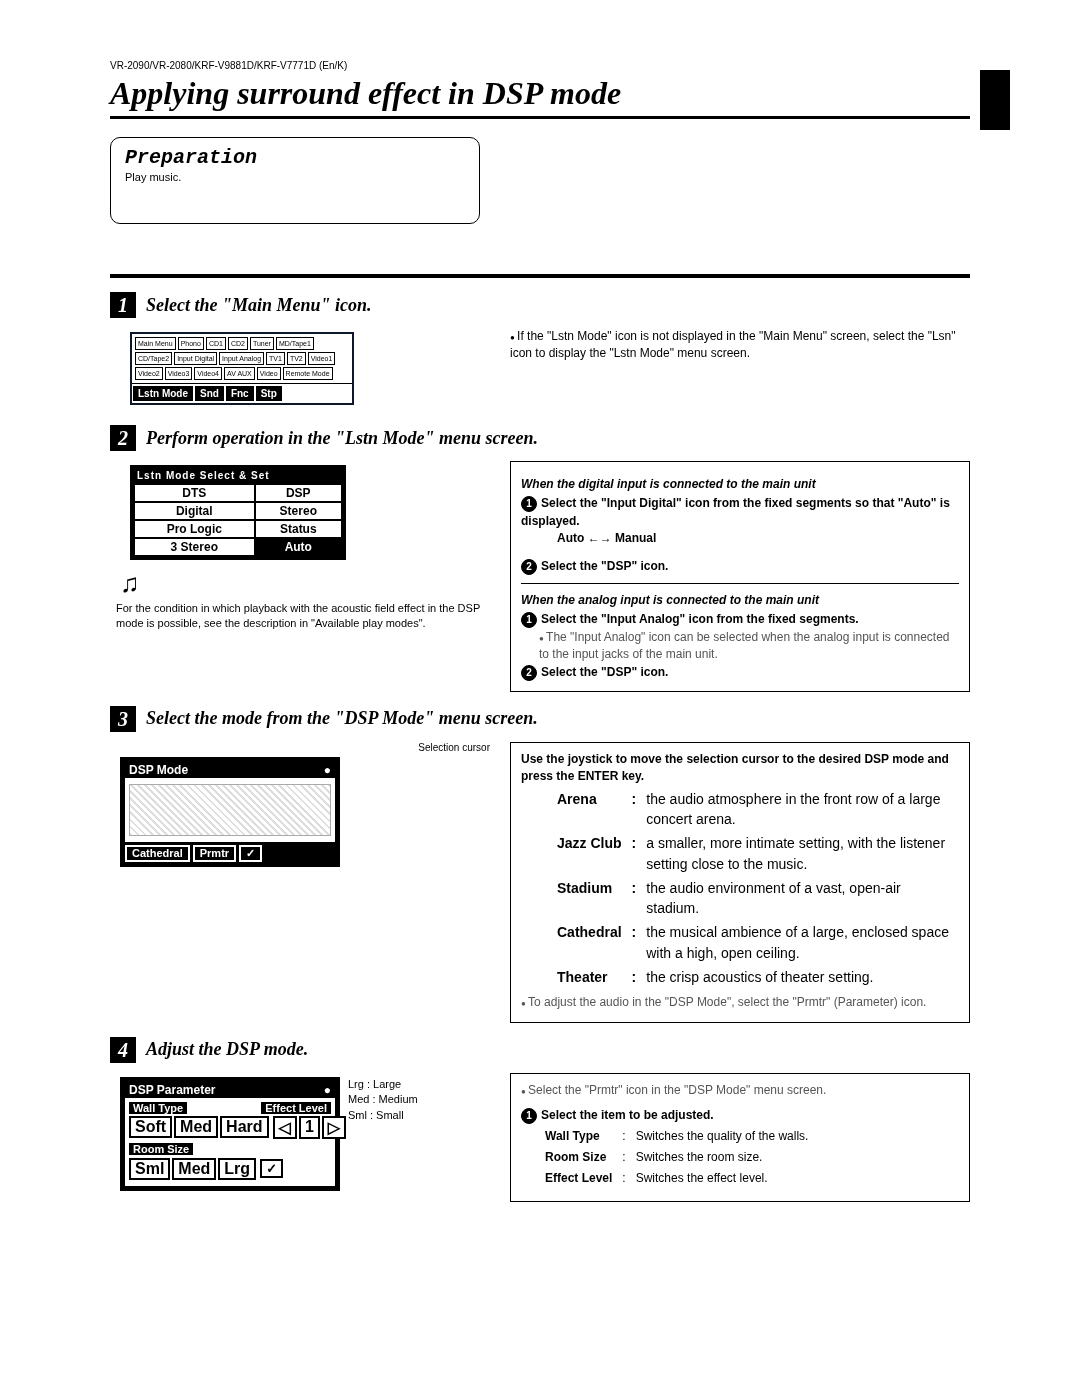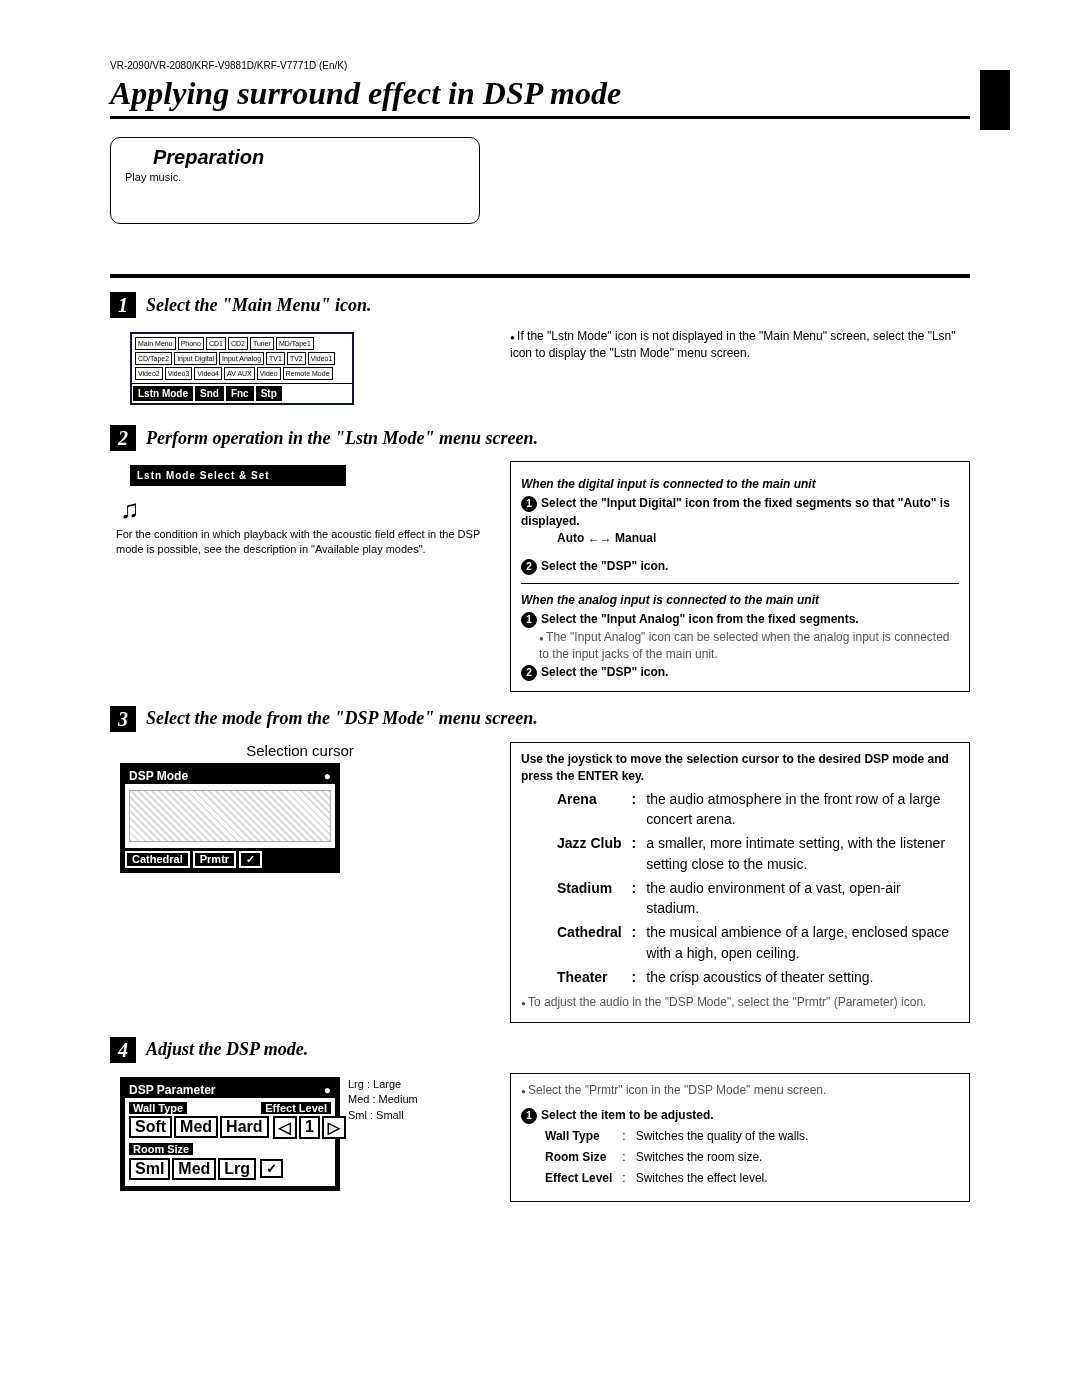--- a/index.html
+++ b/index.html
@@ -47,26 +47,25 @@
     margin: 6px 0 24px 0;
   }
   .prep-box {
     border: 1.5px solid #000;
     border-radius: 10px;
     padding: 8px 14px 40px 14px;
     width: 340px;
     margin-bottom: 50px;
   }
   .prep-title {
-    font-family: Liberation Sans, sans-serif;
+    font-family: Liberation Mono, monospace;
     font-weight: bold;
     font-style: italic;
     font-size: 20px;
     margin-bottom: 2px;
-    margin-left: 28px;
   }
   .prep-sub { font-size: 11px; }
   .section-divider {
     border: none;
     border-top: 4px solid #000;
     margin: 0 0 10px 0;
   }
   .step-head {
     display: flex;
     align-items: center;
@@ -223,22 +222,22 @@
     margin-top: 3px;
   }
   .lcd3 .footer span, .lcd4 .footer span {
     background: #000;
     color: #fff;
     border: 2px solid #fff;
     padding: 0 5px;
     font-size: 11px;
   }
   .sel-cursor {
-    font-size: 15px;
-    text-align: center;
+    font-size: 10px;
+    text-align: right;
     margin-bottom: 2px;
   }
   .graphic-area {
     height: 50px;
     background: repeating-linear-gradient(45deg,#ddd,#ddd 2px,#fff 2px,#fff 5px);
     border: 1px solid #aaa;
     margin: 2px 0;
     position: relative;
   }
   .size-key {
@@ -326,20 +325,40 @@
   </div>
 
   <div class="step-head">
     <div class="step-num">2</div>
     <div class="step-title">Perform operation in the "Lstn Mode" menu screen.</div>
   </div>
   <div class="two-col">
     <div class="left-col">
       <div class="lcd2">
         <div class="hdr">Lstn Mode    Select &amp; Set</div>
+        <table>
+          <tbody>
+              <tr>
+                <td>DTS</td>
+                <td>DSP</td>
+              </tr>
+          <tr>
+                <td>Digital</td>
+                <td>Stereo</td>
+              </tr>
+          <tr>
+                <td>Pro Logic</td>
+                <td>Status</td>
+              </tr>
+          <tr>
+                <td>3 Stereo</td>
+                <td style="background:#000;color:#fff">Auto</td>
+              </tr>
+        </tbody>
+          </table>
       </div>
       <div class="note-icon">♫</div>
       <div class="caption">For the condition in which playback with the acoustic field effect in the DSP mode is possible, see the description in "Available play modes".</div>
     </div>
     <div class="right-col framed-top">
       <div class="sub-heading">When the digital input is connected to the main unit</div>
       <div><span class="circle">1</span><b>Select the "Input Digital" icon from the fixed segments so that "Auto" is displayed.</b></div>
       <div class="indent2"><b>Auto ←→ Manual</b></div>
       <div style="margin-top:10px"><span class="circle">2</span><b>Select the "DSP" icon.</b></div>
       <hr class="hr-thin">

